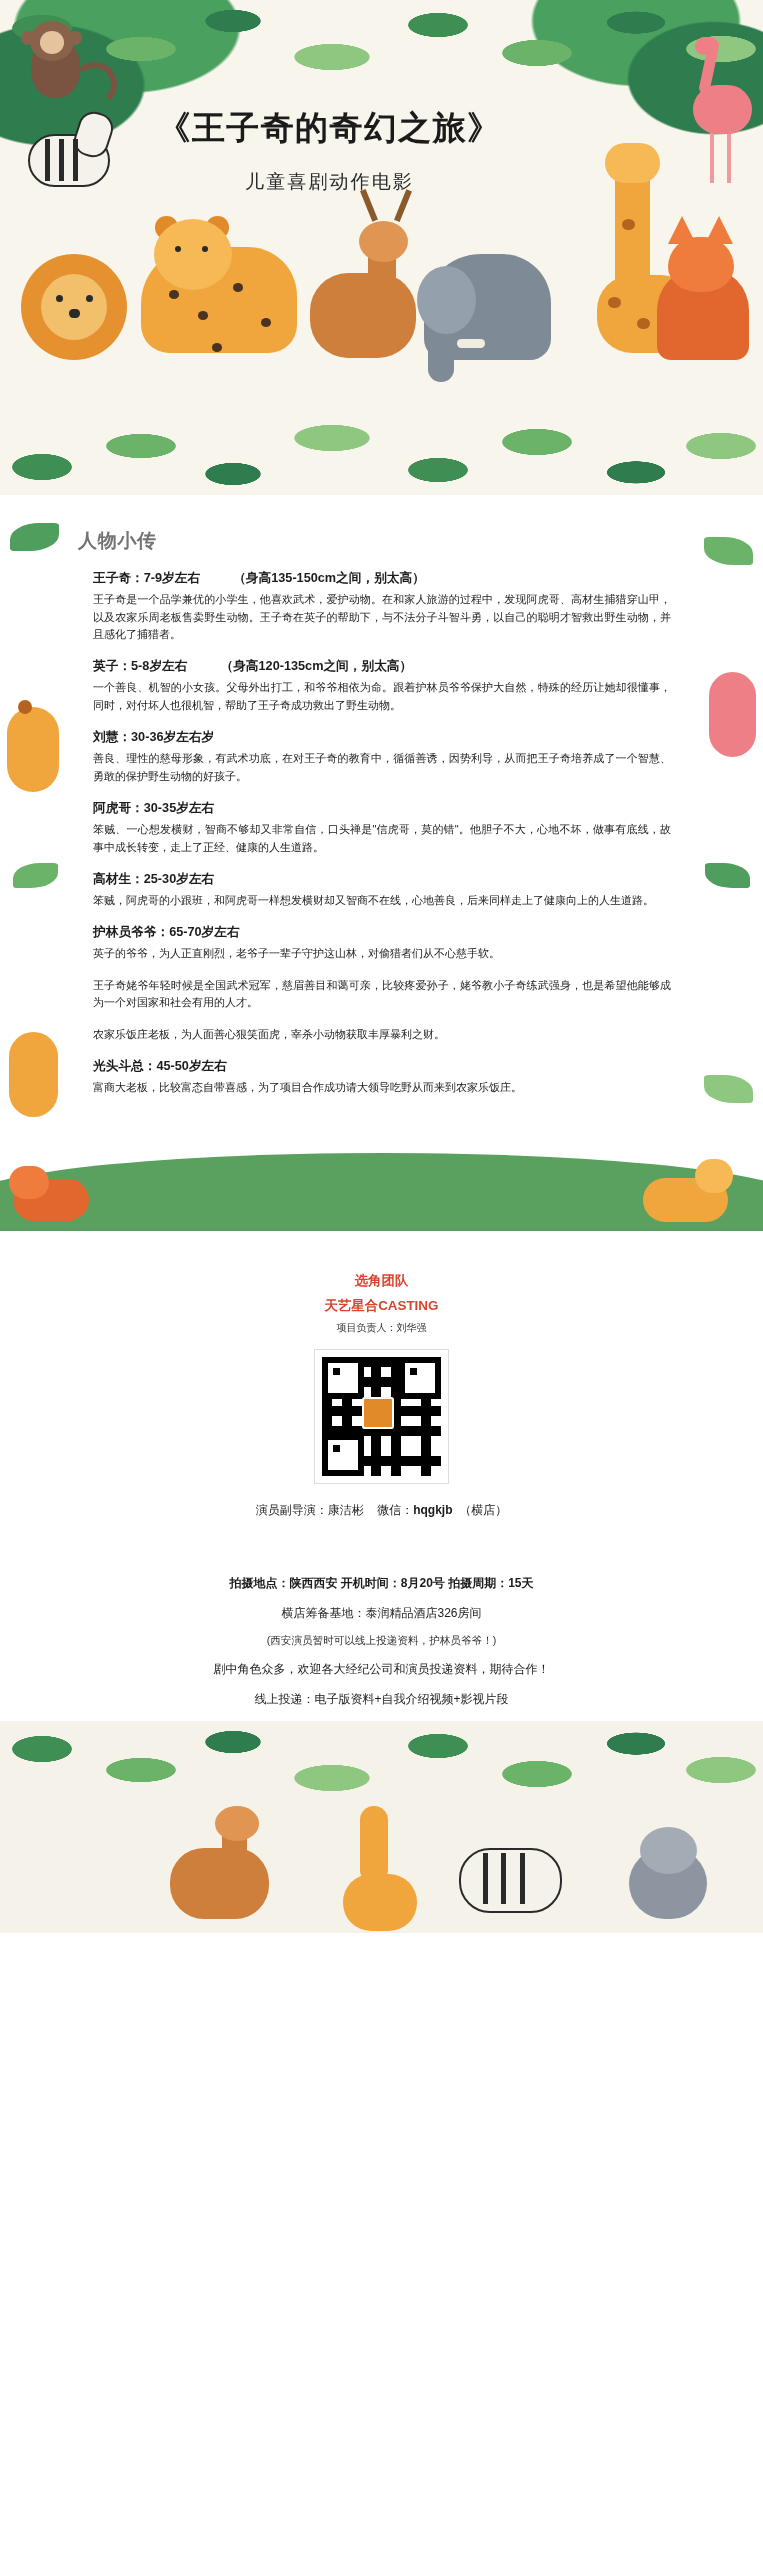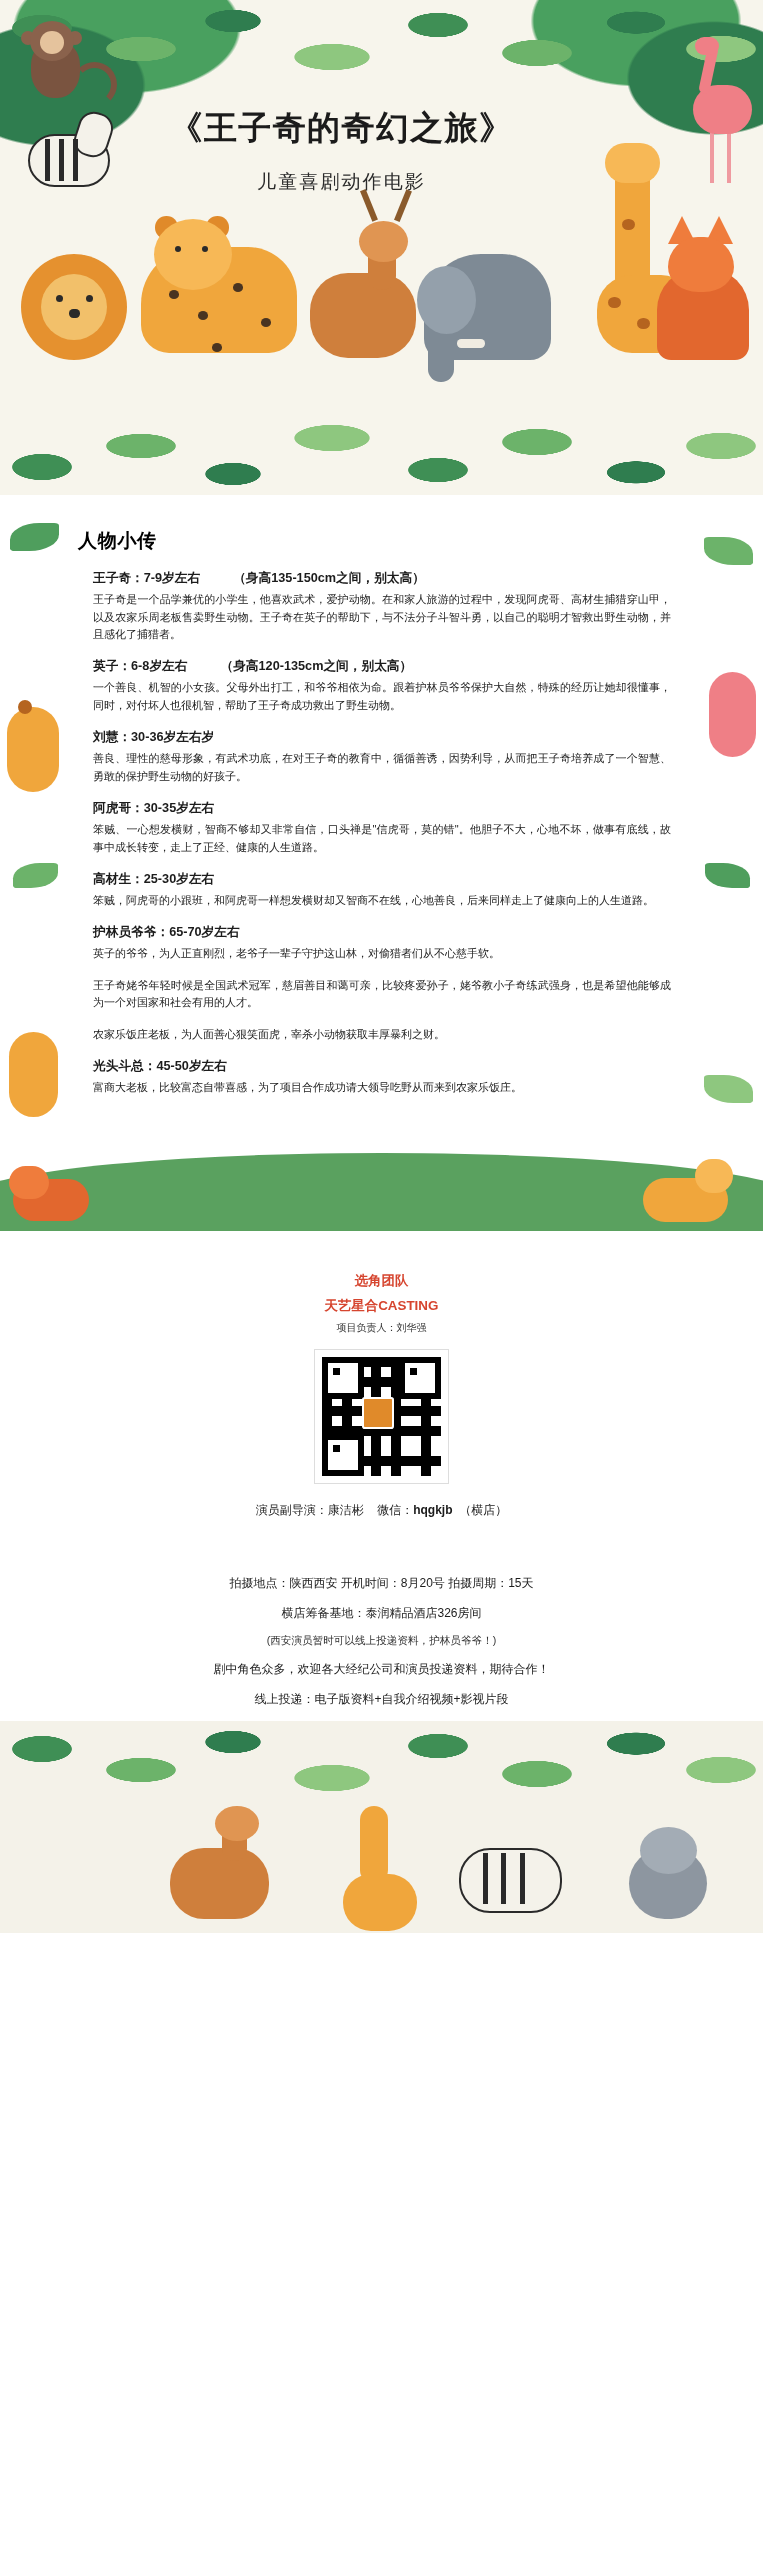--- a/index.html
+++ b/index.html
@@ -41,21 +41,21 @@
       radial-gradient(ellipse 39px 15.6px at 233px 21px,#2f7d4f 0 70%,transparent 72%),
       radial-gradient(ellipse 53px 18.4px at 332px 57px,#8ec77f 0 70%,transparent 72%),
       radial-gradient(ellipse 42px 17px at 438px 25px,#3f8f55 0 70%,transparent 72%),
       radial-gradient(ellipse 49px 18.4px at 537px 53px,#6cb36a 0 70%,transparent 72%),
       radial-gradient(ellipse 41px 15.6px at 636px 22.6px,#2f7d4f 0 70%,transparent 72%),
       radial-gradient(ellipse 49px 18.4px at 721px 49px,#8ec77f 0 70%,transparent 72%);
   }
   .leafband.top{top:0;}
   .leafband.bottom{bottom:0;transform:scaleY(-1);}
   .title-wrap{
-    position:absolute;left:16px;top:106px;width:651px;text-align:center;
+    position:absolute;left:4px;top:106px;width:651px;text-align:center;
   }
   .movie-title{
     font-family:"Liberation Serif","DejaVu Serif",serif;
     font-size:33px;color:#1b1b1b;letter-spacing:1.4px;margin:0 0 18.4px 0;
   }
   .movie-sub{
     font-size:19px;color:#2a2a2a;letter-spacing:2.1px;margin:0;
   }
   .animal{position:absolute;}
   
@@ -130,21 +130,21 @@
     padding:0;
   }
   .side-leaves{
     position:absolute;top:0;bottom:0;width:78px;
     background-repeat:repeat-y;
   }
   .side-leaves.left{left:0;}
   .side-leaves.right{right:0;}
   .leafdec{position:absolute;}
   .section-title{
-    font-size:19px;color:#000000;font-weight:bold;
+    font-size:19px;color:#737373;font-weight:bold;
     margin:0 0 15.6px 78px;padding-top:33px;letter-spacing:0.7px;
   }
   .char{
     margin:0 92px 14px 93px;
   }
   .char-name{
     font-size:12.7px;color:#1c1c1c;font-weight:bold;margin:0 0 4.2px 0;
   }
   .char-name .age{font-weight:bold;}
   .char-name .note{font-weight:bold;margin-left:33px;}
@@ -191,21 +191,21 @@
   .qr .corner i{display:block;width:7px;height:7px;background:#000;margin:5px;}
   .qr .c1{left:0;top:0;} .qr .c2{right:0;top:0;} .qr .c3{left:0;bottom:0;}
   .qr .logo{position:absolute;left:40px;top:40px;width:28px;height:28px;background:#e08a2a;border:2.8px solid #fff;border-radius:2.8px;}
   .cast-row{
     font-size:12px;color:#222;margin:0 0 11.3px 0;
   }
   .cast-row .wx{color:#1b1b1b;font-weight:bold;}
   .info-line{
     font-size:12px;color:#1c1c1c;margin:0 0 12.7px 0;
   }
-  .info-line.bold{font-weight:normal;}
+  .info-line.bold{font-weight:bold;}
   .info-small{font-size:10.6px;color:#333;margin:0 0 12.7px 0;}
 
   
   .footer-art{
     position:relative;width:763px;height:212px;background:#f4f2e9;overflow:hidden;
   }
   .footer-art .band{
     position:absolute;left:0;top:0;width:763px;height:106px;
     background:
       radial-gradient(ellipse 42px 18.4px at 42px 28px,#3f8f55 0 70%,transparent 72%),
@@ -341,21 +341,21 @@
 
     <div class="char">
       <p class="char-name">
         <span class="age">王子奇：7-9岁左右</span><span class="note">（身高135-150cm之间，别太高）</span>
       </p>
       <p class="char-desc">王子奇是一个品学兼优的小学生，他喜欢武术，爱护动物。在和家人旅游的过程中，发现阿虎哥、高材生捕猎穿山甲，以及农家乐周老板售卖野生动物。王子奇在英子的帮助下，与不法分子斗智斗勇，以自己的聪明才智救出野生动物，并且感化了捕猎者。</p>
     </div>
 
     <div class="char">
       <p class="char-name">
-        <span class="age">英子：6-8岁左右</span><span class="note">（身高120-135cm之间，别太高）</span>
+        <span class="age">英子：5-8岁左右</span><span class="note">（身高120-135cm之间，别太高）</span>
       </p>
       <p class="char-desc">一个善良、机智的小女孩。父母外出打工，和爷爷相依为命。跟着护林员爷爷保护大自然，特殊的经历让她却很懂事，同时，对付坏人也很机智，帮助了王子奇成功救出了野生动物。</p>
     </div>
 
 
     <div class="char">
       <p class="char-name">
         <span class="age">刘慧：30-36岁左右岁</span><span class="note"></span>
       </p>
       <p class="char-desc">善良、理性的慈母形象，有武术功底，在对王子奇的教育中，循循善诱，因势利导，从而把王子奇培养成了一个智慧、勇敢的保护野生动物的好孩子。</p>

